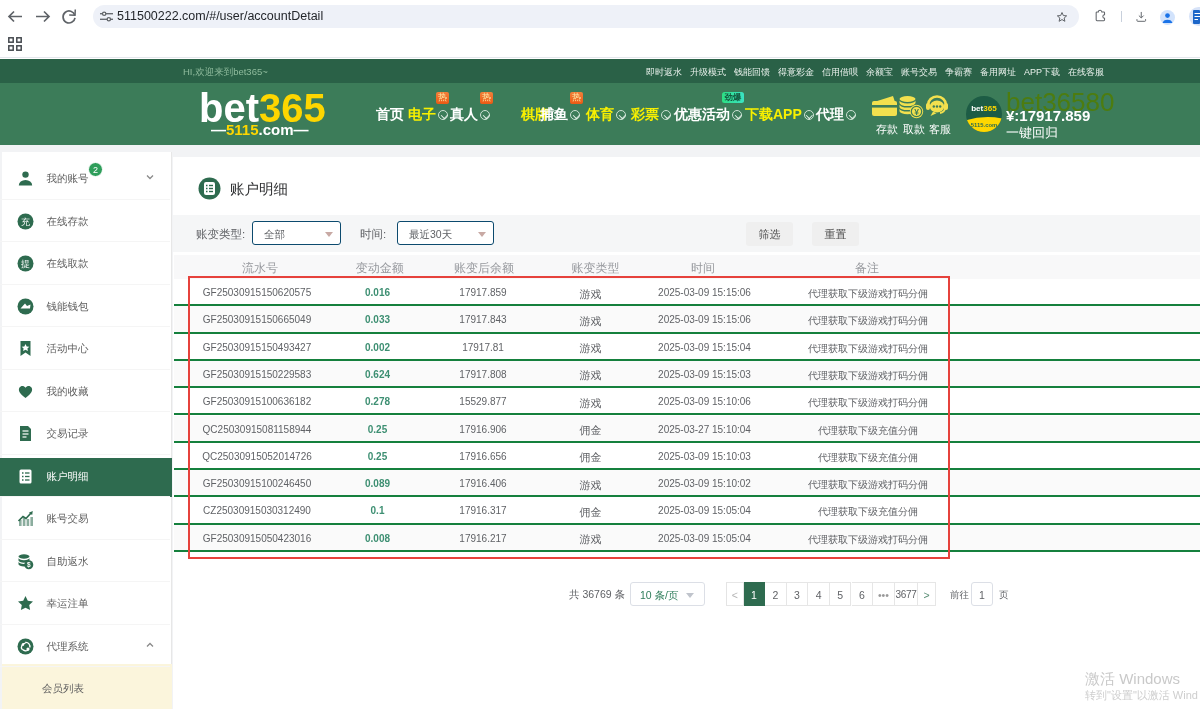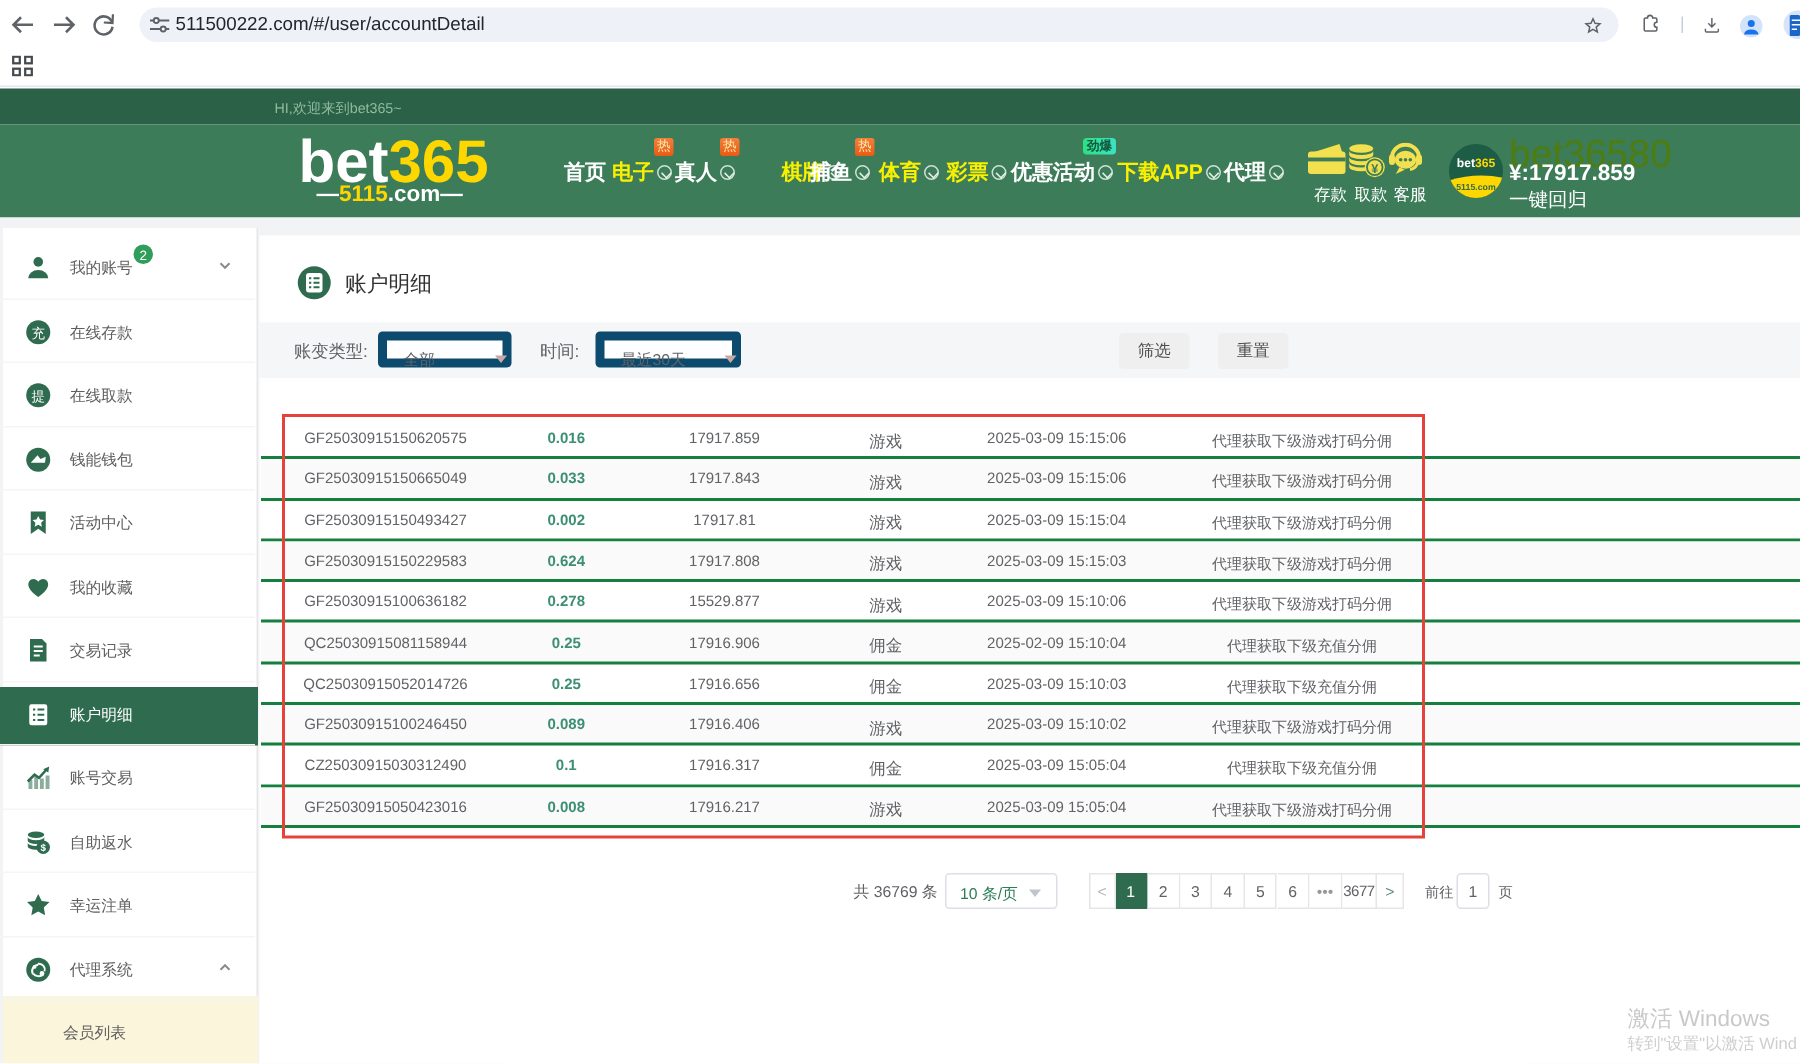--- a/index.html
+++ b/index.html
@@ -46,21 +46,21 @@
 .schev { position:absolute; left:146px; top:16px; width:8px; height:8px; }
 #sel { position:absolute; left:0px; top:458px; width:172px; height:39px; background:#2e6b4f; }
 #vip { position:absolute; left:2px; top:664px; width:170px; height:45px; background:#fbf5dc; }
 
 
 #main { position:absolute; left:173px; top:157px; width:1027px; height:552px; background:#fff; }
 #title-ic { position:absolute; left:25px; top:20px; }
 #title-tx { position:absolute; left:57px; top:23px; font-size:14.5px; color:#303133; }
 #filter { position:absolute; left:0px; top:58px; width:1027px; height:37px; background:#f5f6f7; }
 .flabel { position:absolute; top:12px; font-size:11.5px; color:#606266; }
-.fsel { position:absolute; top:6px; height:24px; background:#fff; border:6px solid #0c4a6e; border-radius:3px; font-size:10.5px; color:#606266; }
+.fsel { position:absolute; top:6px; height:24px; background:#fff; border:1px solid #0c4a6e; border-radius:3px; font-size:10.5px; color:#606266; }
 .fsel span { position:absolute; left:11px; top:6px; }
 .farrow { position:absolute; width:0; height:0; border-left:4px solid transparent; border-right:4px solid transparent; border-top:5px solid #c8a9a4; top:10px; }
 .fbtn { position:absolute; top:7px; width:47px; height:24px; background:#efefef; border-radius:3px; font-size:11px; color:#4e4e4e; text-align:center; line-height:24px; }
 
 
 #thead { position:absolute; left:1px; top:98px; width:1026px; height:24px; background:#f8f8f9; }
 .th { position:absolute; top:5px; font-size:12px; color:#97999e; transform:translateX(-50%); white-space:nowrap; }
 .trow { position:absolute; left:1px; width:1026px; height:27.3px; border-bottom:2px solid #15803d; }
 .trow.odd { background:#fafafa; }
 .td { position:absolute; top:8px; font-size:10px; color:#606266; transform:translateX(-50%); white-space:nowrap; }
@@ -138,20 +138,21 @@
         <rect x="0.8" y="0.8" width="4.4" height="4.4"></rect>
           <rect x="8.8" y="0.8" width="4.4" height="4.4"></rect>
         <rect x="0.8" y="8.8" width="4.4" height="4.4"></rect>
           <rect x="8.8" y="8.8" width="4.4" height="4.4"></rect>
       </g>
     </svg>
   </div>
 
   <div id="topbar"></div>
   <div id="hi">HI,欢迎来到bet365~</div>
+  <div id="toplinks"><span>即时返水</span><span>升级模式</span><span>钱能回馈</span><span>得意彩金</span><span>信用借呗</span><span>余额宝</span><span>账号交易</span><span>争霸赛</span><span>备用网址</span><span>APP下载</span><span>在线客服</span></div>
 
   <div id="header"></div>
   <div id="logo1">bet<b>365</b></div>
   <div id="logo2">—<b>5115</b>.com—</div>
 
   <div class="nav" style="left:376px">首页</div>
   <div class="nav y" style="left:408px">电子<span class="circ"></span></div>
   <div class="nav" style="left:450px">真人<span class="circ"></span></div>
   <div class="nav y" style="left:521px">棋牌<span class="circ"></span></div>
   <div class="nav" style="left:540px">捕鱼<span class="circ"></span></div>
@@ -362,20 +363,28 @@
         </div>
       <div class="flabel" style="left:187px">时间:</div>
       <div class="fsel" style="left:224px;width:97px">
           <span>最近30天</span>
           <i class="farrow" style="left:80px"></i>
         </div>
       <div class="fbtn" style="left:573px">筛选</div>
       <div class="fbtn" style="left:639px">重置</div>
     </div>
 
+    <div id="thead">
+        <div class="th" style="left:86px">流水号</div>
+        <div class="th" style="left:205.8px">变动金额</div>
+        <div class="th" style="left:310px">账变后余额</div>
+        <div class="th" style="left:421.4px">账变类型</div>
+        <div class="th" style="left:529px">时间</div>
+        <div class="th" style="left:693px">备注</div>
+      </div>
     <div id="tbody">
         <div class="trow" style="top:122px">
           <div class="td" style="left:83px">GF25030915150620575</div>
           <div class="td g" style="left:203.5px">0.016</div>
           <div class="td" style="left:309px">17917.859</div>
           <div class="td cjk" style="left:416.5px">游戏</div>
           <div class="td" style="left:530.5px">2025-03-09 15:15:06</div>
           <div class="td rmk" style="left:694px">代理获取下级游戏打码分佣</div>
         </div>
         <div class="trow odd" style="top:149.3px">
@@ -408,21 +417,21 @@
           <div class="td" style="left:309px">15529.877</div>
           <div class="td cjk" style="left:416.5px">游戏</div>
           <div class="td" style="left:530.5px">2025-03-09 15:10:06</div>
           <div class="td rmk" style="left:694px">代理获取下级游戏打码分佣</div>
         </div>
         <div class="trow odd" style="top:258.5px">
           <div class="td" style="left:83px">QC25030915081158944</div>
           <div class="td g" style="left:203.5px">0.25</div>
           <div class="td" style="left:309px">17916.906</div>
           <div class="td cjk" style="left:416.5px">佣金</div>
-          <div class="td" style="left:530.5px">2025-02-09 15:10:04</div>
+          <div class="td" style="left:530.5px">2025-03-27 15:10:04</div>
           <div class="td rmk" style="left:694px">代理获取下级充值分佣</div>
         </div>
         <div class="trow" style="top:285.8px">
           <div class="td" style="left:83px">QC25030915052014726</div>
           <div class="td g" style="left:203.5px">0.25</div>
           <div class="td" style="left:309px">17916.656</div>
           <div class="td cjk" style="left:416.5px">佣金</div>
           <div class="td" style="left:530.5px">2025-03-09 15:10:03</div>
           <div class="td rmk" style="left:694px">代理获取下级充值分佣</div>
         </div>

